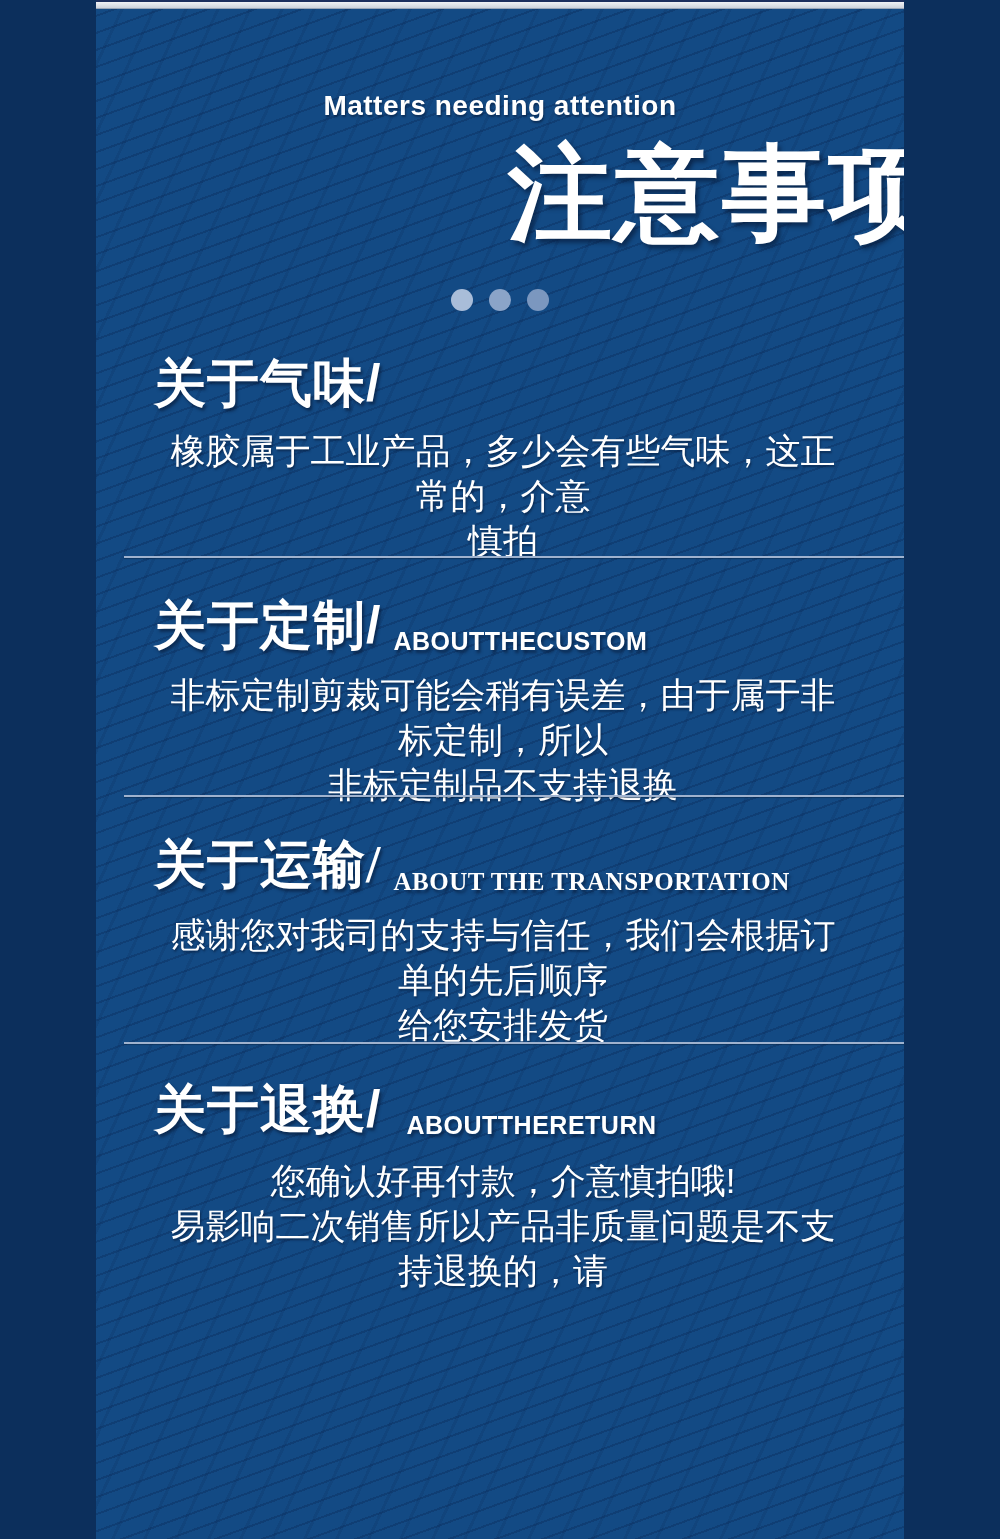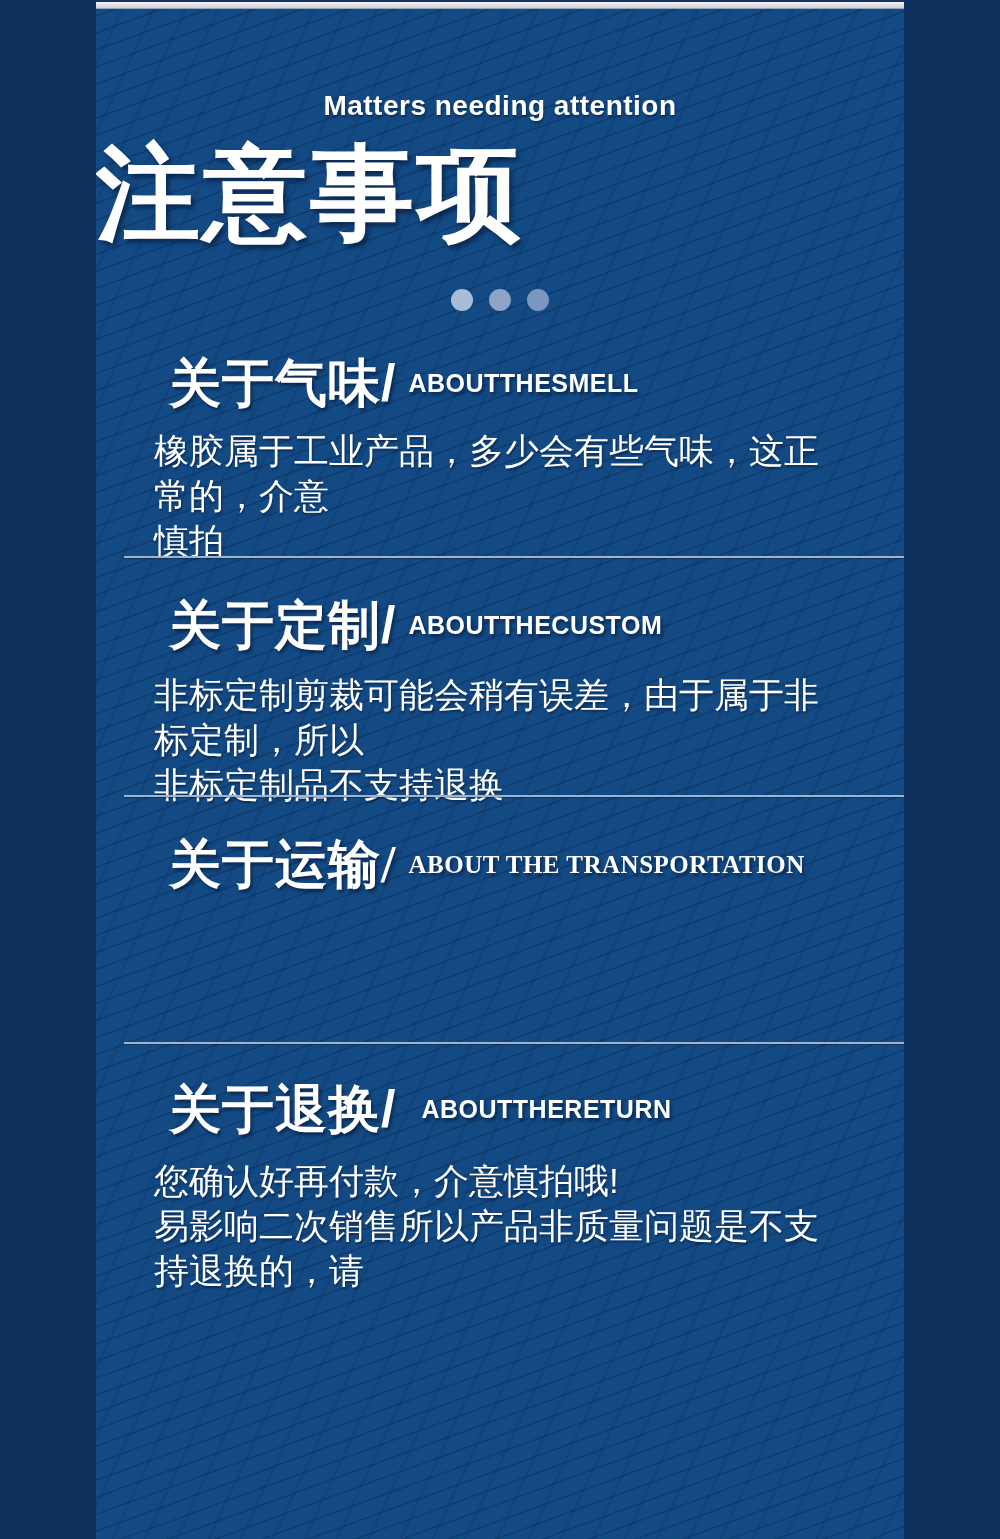--- a/index.html
+++ b/index.html
@@ -33,53 +33,54 @@
     border-bottom:1px solid #9aa6b8;
   }
   .hero-en{
     position:absolute;top:90px;left:0;width:100%;
     text-align:center;
     font-size:28px;font-weight:bold;letter-spacing:0.5px;
     text-shadow:1px 2px 2px rgba(6,24,52,0.55);
   }
   .hero-zh{
     position:absolute;top:130px;left:0;width:100%;
-    text-align:left;
+    text-align:right;
     font-size:104px;line-height:126px;font-weight:900;
     letter-spacing:3px;
     text-shadow:3px 4px 4px rgba(6,24,52,0.6);
     white-space:nowrap;
+    padding-left:32px;
   }
   .dots{
     position:absolute;top:289px;left:0;width:100%;
     display:flex;justify-content:center;align-items:center;gap:16px;
   }
   .dot{
     width:22px;height:22px;border-radius:50%;
     display:inline-block;
   }
   .section-heading{
     position:absolute;left:58px;right:40px;
-    display:flex;align-items:center;
+    display:flex;align-items:flex-end;
     text-shadow:2px 3px 3px rgba(6,24,52,0.6);
     white-space:nowrap;
-    margin-left:15px;
   }
   .section-heading .zh{
     font-size:52px;line-height:62px;font-weight:bold;
     letter-spacing:1px;
   }
   .section-heading .en{
     font-size:25px;font-weight:bold;margin-left:12px;
     letter-spacing:0.5px;
   }
   .section-body{
     position:absolute;left:58px;right:52px;
     font-size:35px;line-height:45px;font-weight:normal;
     text-shadow:1px 2px 2px rgba(6,24,52,0.55);
+    text-align:center;
   }
   .divider{
     position:absolute;left:28px;width:944px;height:2px;
     background:#9fb2ce;
     box-shadow:0 1px 1px rgba(6,24,52,0.4);
   }
   
   #sec1-h{top:352px;} #sec1-b{top:428px;}
   #div1{top:556px;}
   #sec2-h{top:594px;} #sec2-b{top:672px;}
@@ -101,21 +102,20 @@
   <div class="hero-zh">注意事项</div>
 
   <div class="dots">
     <span class="dot" style="background-color: rgb(169, 189, 217);"></span>
     <span class="dot" style="background-color: rgb(139, 164, 200);"></span>
     <span class="dot" style="background-color: rgb(123, 151, 191);"></span>
   </div>
 
   <div class="section-heading" id="sec1-h">
     <span class="zh">关于气味/</span>
-    <span class="en">ABOUTTHESMELL</span>
   </div>
   <div class="section-body" id="sec1-b">
     <div>橡胶属于工业产品，多少会有些气味，这正常的，介意</div>
     <div>慎拍</div>
   </div>
 
   <div class="divider" id="div1"></div>
 
   <div class="section-heading" id="sec2-h">
     <span class="zh">关于定制/</span>
@@ -125,20 +125,24 @@
     <div>非标定制剪裁可能会稍有误差，由于属于非标定制，所以</div>
     <div>非标定制品不支持退换</div>
   </div>
 
   <div class="divider" id="div2"></div>
 
   <div class="section-heading" id="sec3-h">
     <span class="zh">关于运输/</span>
     <span class="en">ABOUT THE TRANSPORTATION</span>
   </div>
+  <div class="section-body" id="sec3-b">
+    <div>感谢您对我司的支持与信任，我们会根据订单的先后顺序</div>
+    <div>给您安排发货</div>
+  </div>
 
   <div class="divider" id="div3"></div>
 
   <div class="section-heading" id="sec4-h">
     <span class="zh">关于退换/</span>
     <span class="en">ABOUTTHERETURN</span>
   </div>
   <div class="section-body" id="sec4-b">
     <div>您确认好再付款，介意慎拍哦!</div>
     <div>易影响二次销售所以产品非质量问题是不支持退换的，请</div>

